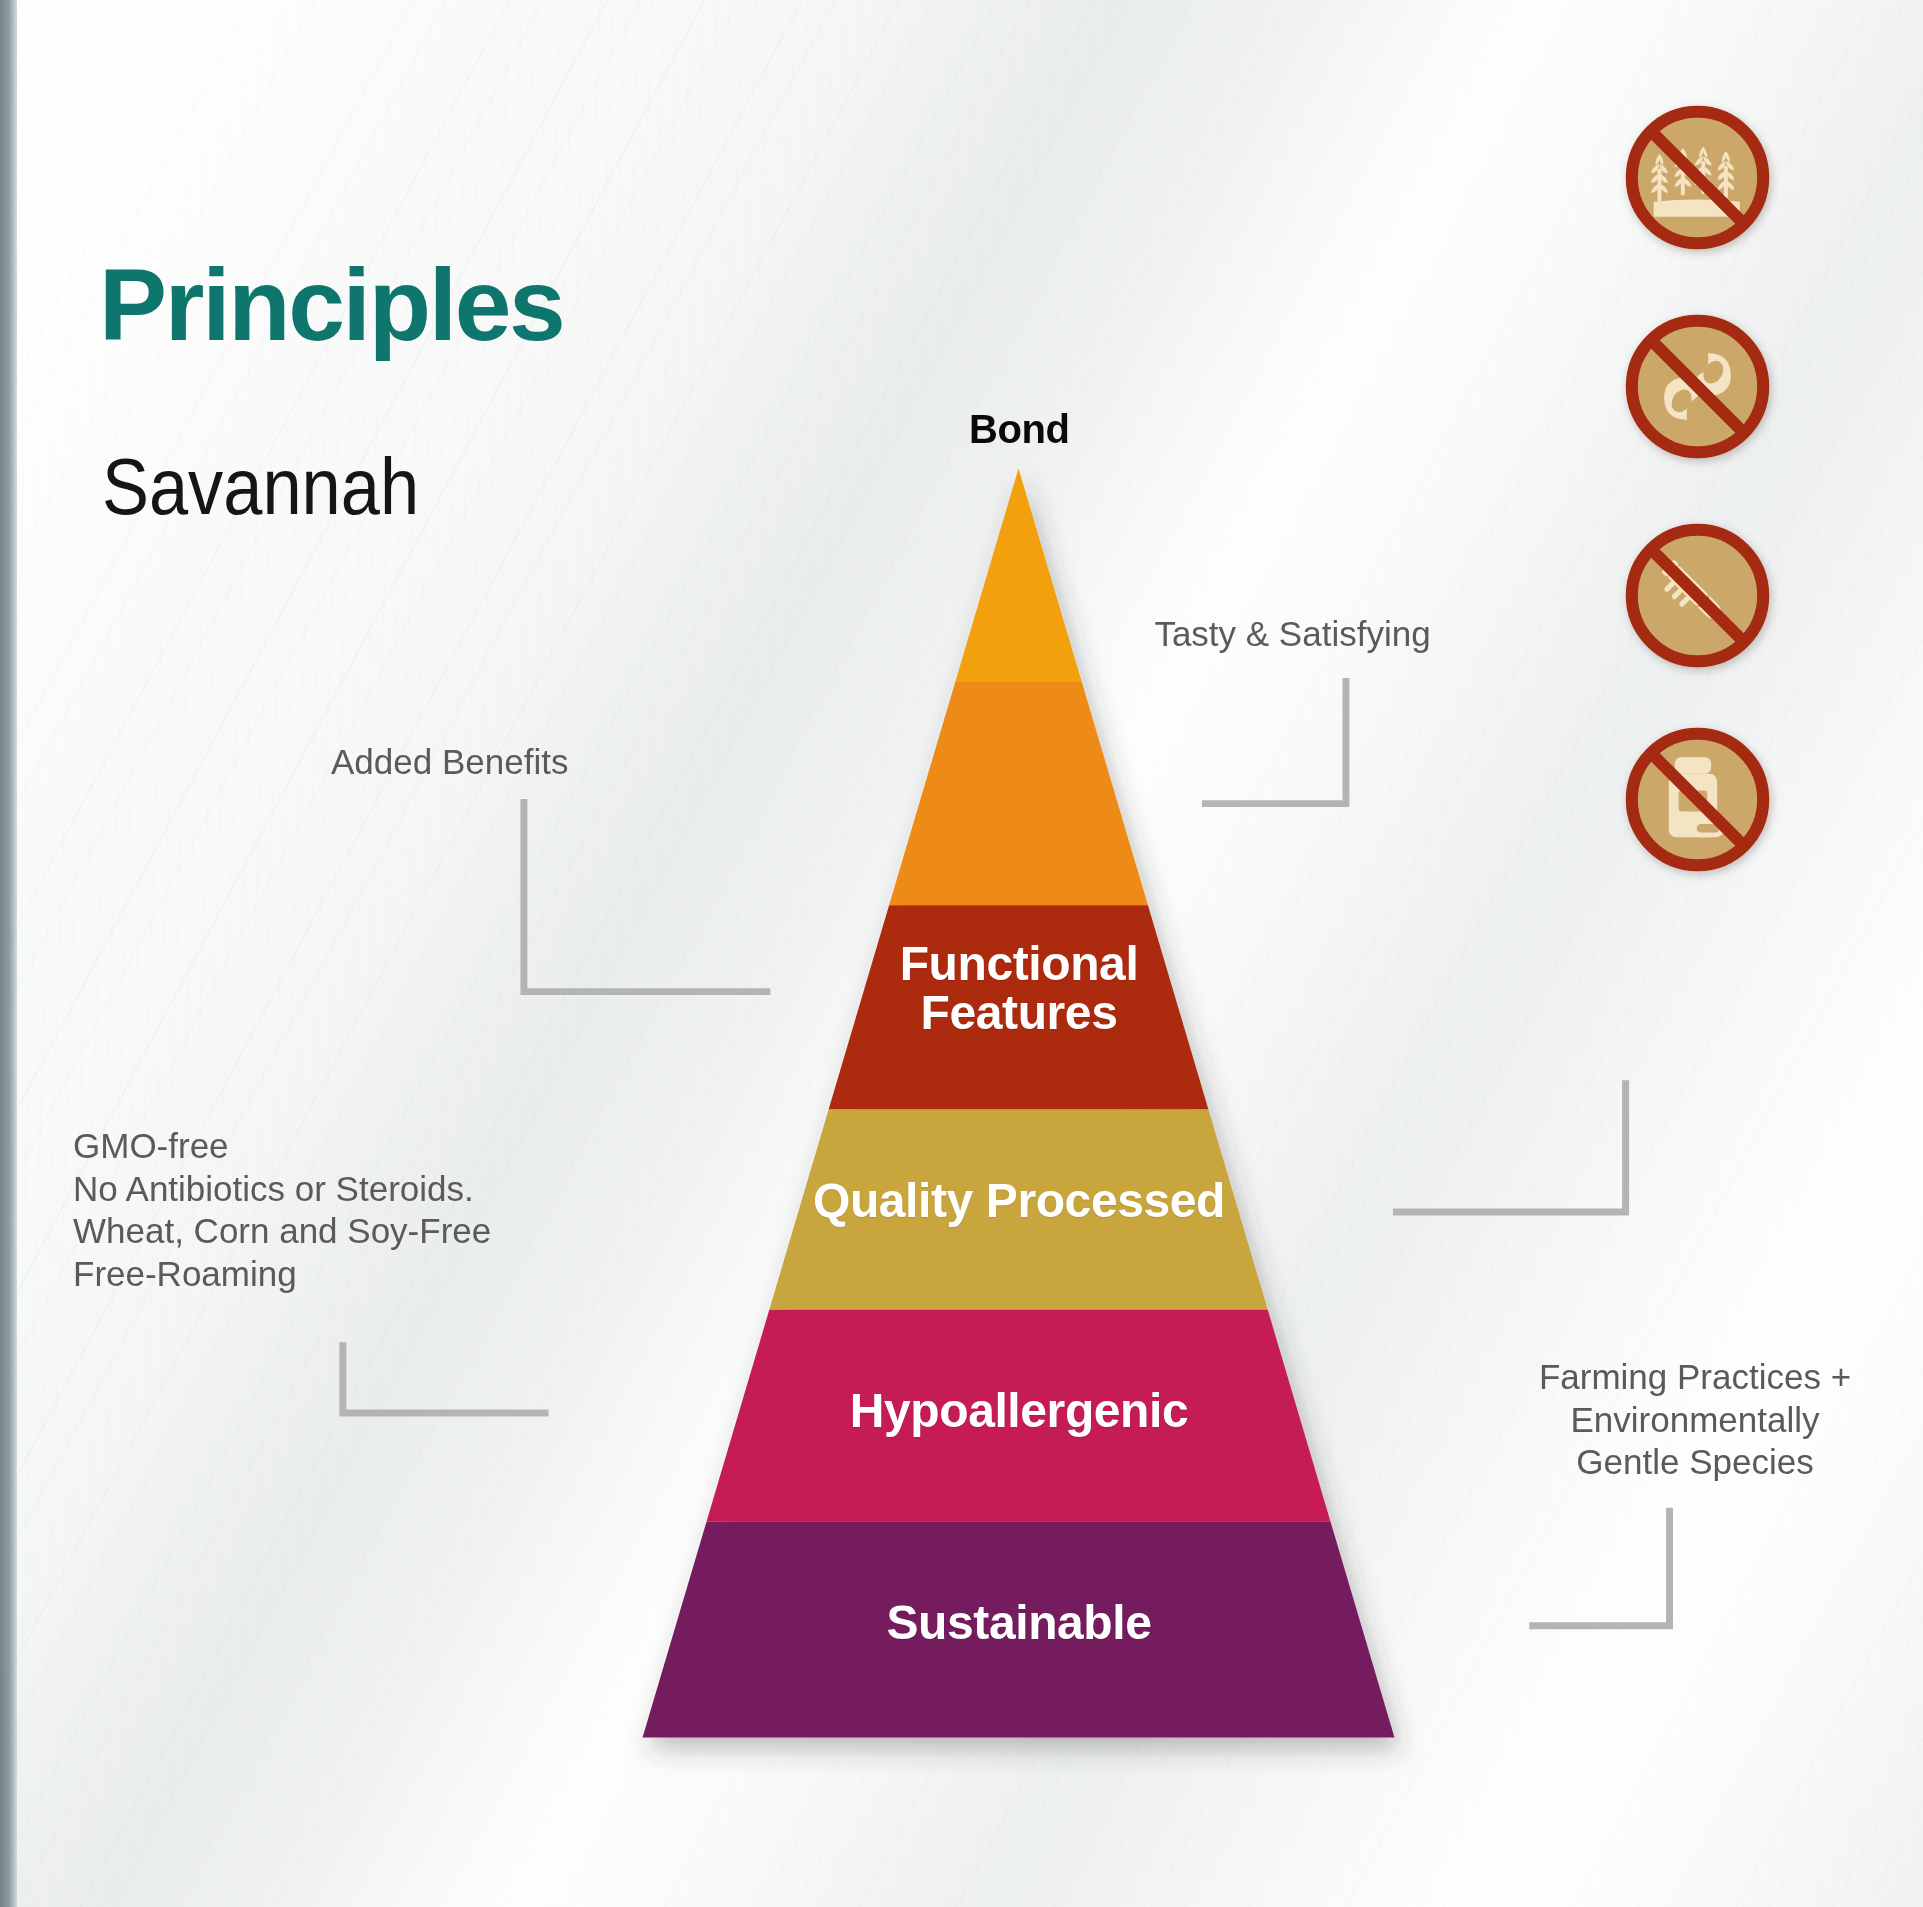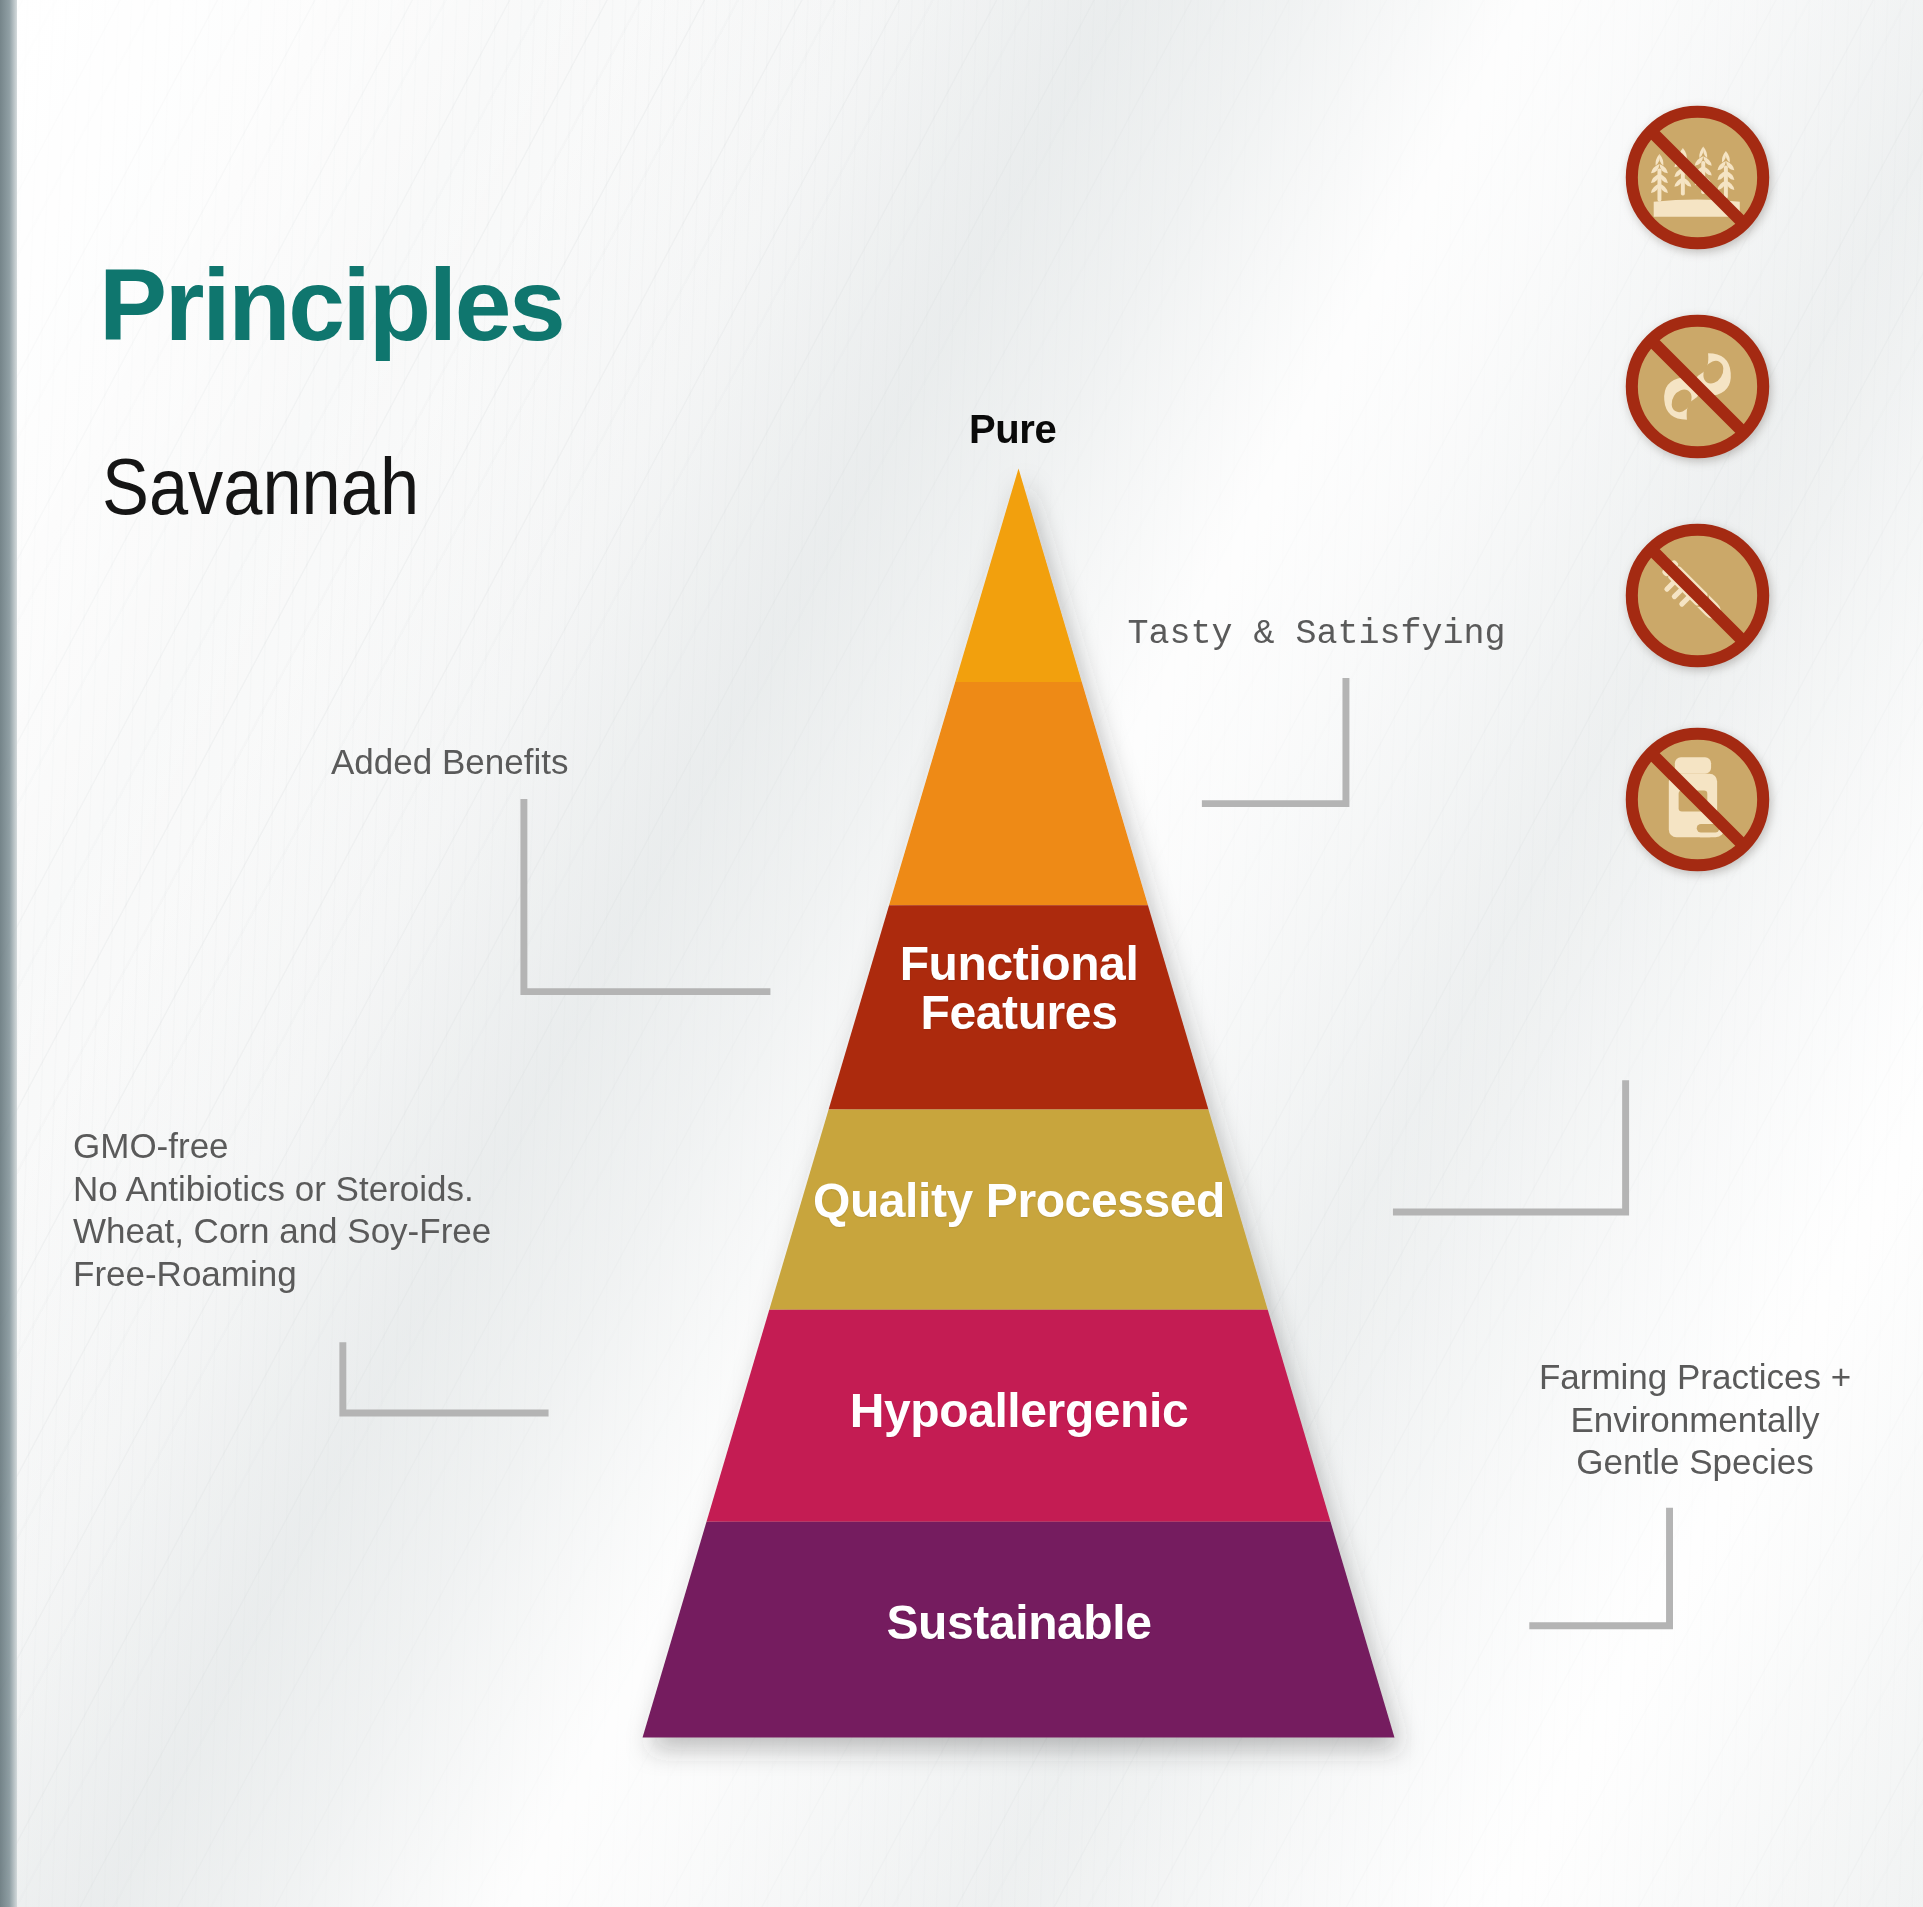--- a/index.html
+++ b/index.html
@@ -76,21 +76,21 @@
 <div id="stage">
 
   <div class="bg-base"></div>
   <div class="bg-streaks"></div>
   <div class="bg-grain"></div>
   <div class="bg-sheen"></div>
   <div class="edge-strip"></div>
 
   <div class="title">Principles</div>
   <div class="subtitle">Savannah</div>
-  <div class="bond-label">Pure</div>
+  <div class="bond-label">Bond</div>
 
   <div id="pyramid-wrap">
     <svg class="pyr-svg" width="1923" height="1907" viewBox="0 0 2496 2475">
       <defs>
         <filter id="pyrshadow" x="-20%" y="-20%" width="150%" height="150%">
           <feDropShadow dx="8" dy="16" stdDeviation="16" flood-color="#3a3a3a" flood-opacity="0.30"></feDropShadow>
         </filter>
       </defs>
 
       <g stroke="#b4b4b4" stroke-width="9" fill="none" stroke-linecap="butt">
@@ -128,21 +128,21 @@
 
     <div class="tier-label" style="left:788px;top:1177px;width:462px;font-size:48px;">Quality Processed</div>
 
     <div class="tier-label" style="left:788px;top:1387px;width:462px;font-size:48px;">Hypoallergenic</div>
 
     <div class="tier-label" style="left:788px;top:1599px;width:462px;font-size:48px;">Sustainable</div>
   </div>
 
   <div class="anno l" style="left:331px;top:741px;width:385px;">Added Benefits</div>
 
-  <div class="anno r" style="left:1124px;top:613px;width:385px;font-family:Liberation Mono, monospace;">Tasty &amp; Satisfying</div>
+  <div class="anno r" style="left:1100px;top:613px;width:385px;">Tasty &amp; Satisfying</div>
 
 
   <div class="anno l" style="left:73px;top:1125px;width:539px;">GMO-free
 No Antibiotics or Steroids.
 Wheat, Corn and Soy-Free
 Free-Roaming</div>
 
   <div class="anno r" style="left:1487px;top:1356px;width:416px;">Farming Practices +
 Environmentally
 Gentle Species</div>

